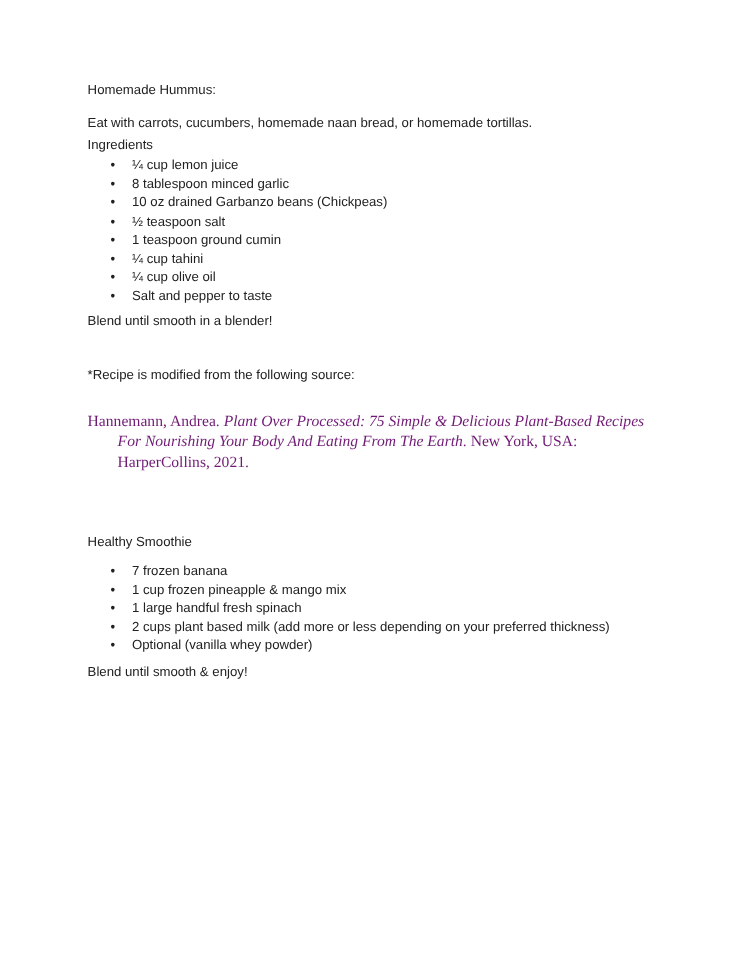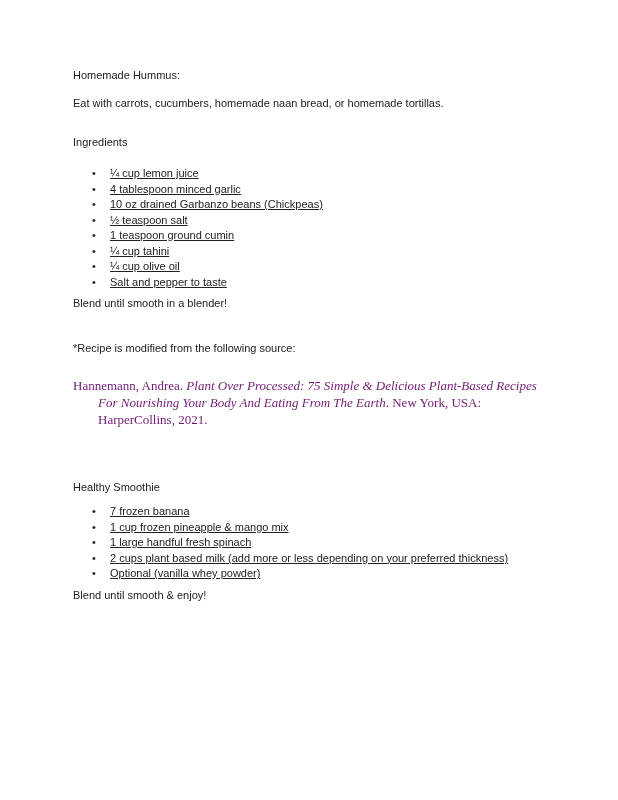--- a/index.html
+++ b/index.html
@@ -25,31 +25,30 @@
     padding-top: 68px;
     box-sizing: border-box;
   }
   .para {
     margin: 0;
     line-height: 15px;
     font-weight: normal;
     font-size: 11px;
   }
   .mb-title   { margin-bottom: 13px; }
-  .mb-serve   { margin-bottom: 24px;  }
-  .mb-ing     { margin-bottom: 16px; }
+  .mb-serve   { margin-bottom: 3px;  }
+  .mb-ing     { margin-bottom: 2px; }
   .mb-blend1  { margin-bottom: 30px; }
   .mb-source  { margin-bottom: 21px;  }
   .mb-smtitle { margin-bottom: 9px;  }
 
   ul.ingredient-list {
     list-style: none;
     margin: 0 0 6px 0;
     padding: 0 0 0 37px;
-    text-decoration: underline;
   }
   ul.ingredient-list li {
     position: relative;
     line-height: 15.5px;
   }
   ul.ingredient-list li::before {
     content: "\2022";
     position: absolute;
     left: -18px;
     top: 0;
@@ -74,21 +73,21 @@
   <div class="content">
 
     <p class="para mb-title">Homemade Hummus:</p>
 
     <p class="para mb-serve">Eat with carrots, cucumbers, homemade naan bread, or homemade tortillas.</p>
 
     <p class="para mb-ing">Ingredients</p>
 
     <ul class="ingredient-list">
         <li>¼ cup lemon juice</li>
-        <li>4 tablespoon minced garlic</li>
+        <li>8 tablespoon minced garlic</li>
         <li>10 oz drained Garbanzo beans (Chickpeas)</li>
         <li>½ teaspoon salt</li>
         <li>1 teaspoon ground cumin</li>
         <li>¼ cup tahini</li>
         <li>¼ cup olive oil</li>
         <li>Salt and pepper to taste</li>
       </ul>
 
     <p class="para mb-blend1">Blend until smooth in a blender!</p>
 

